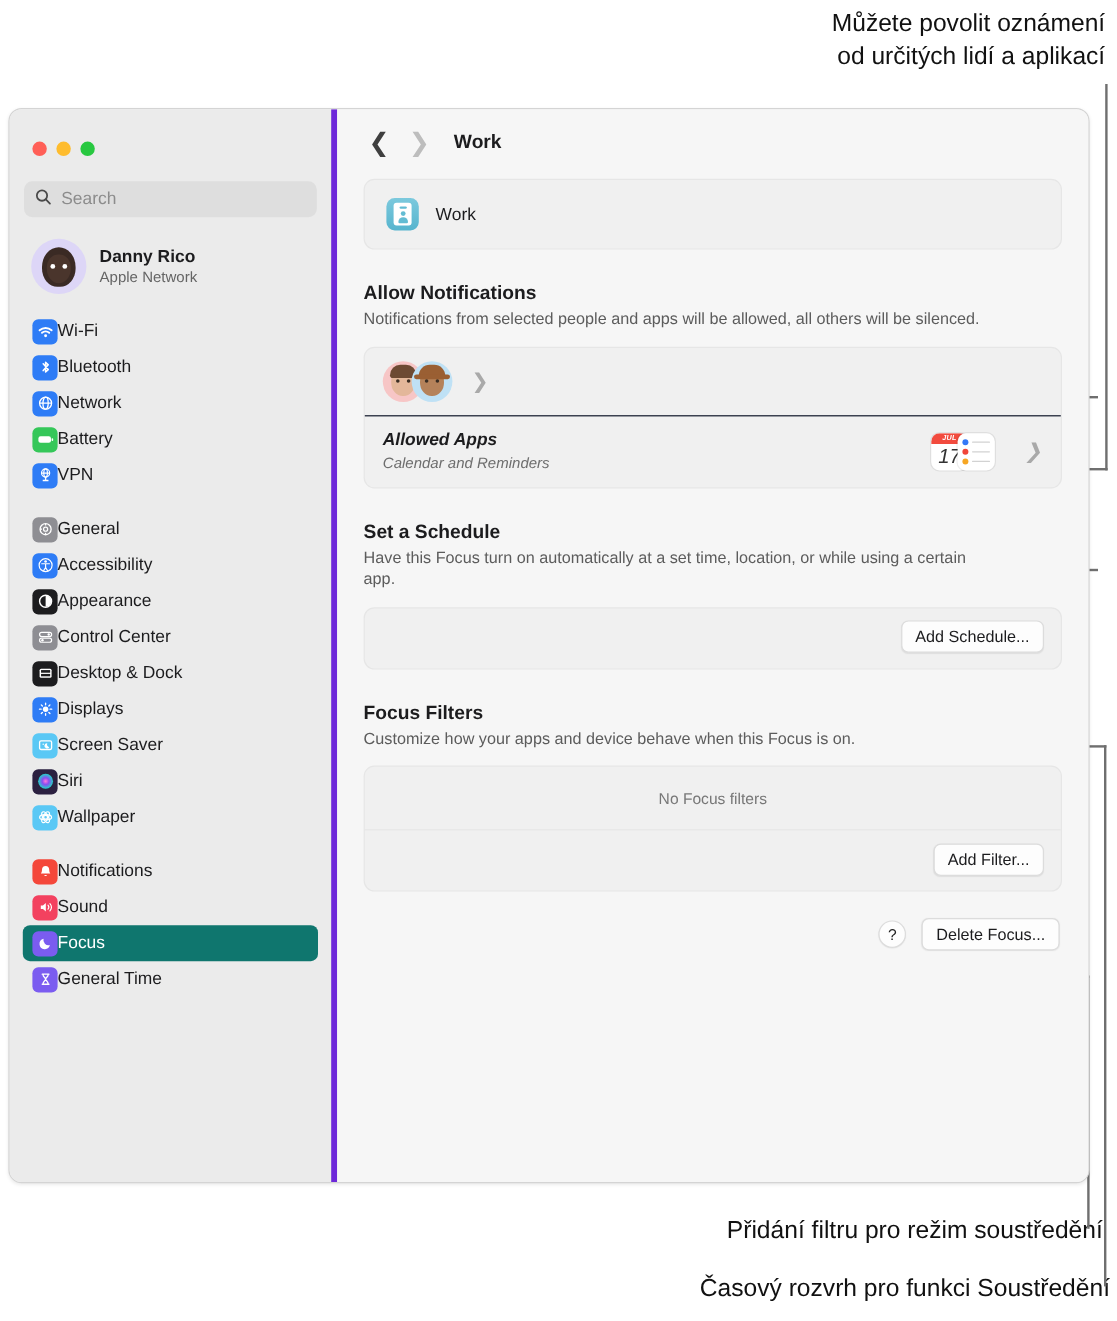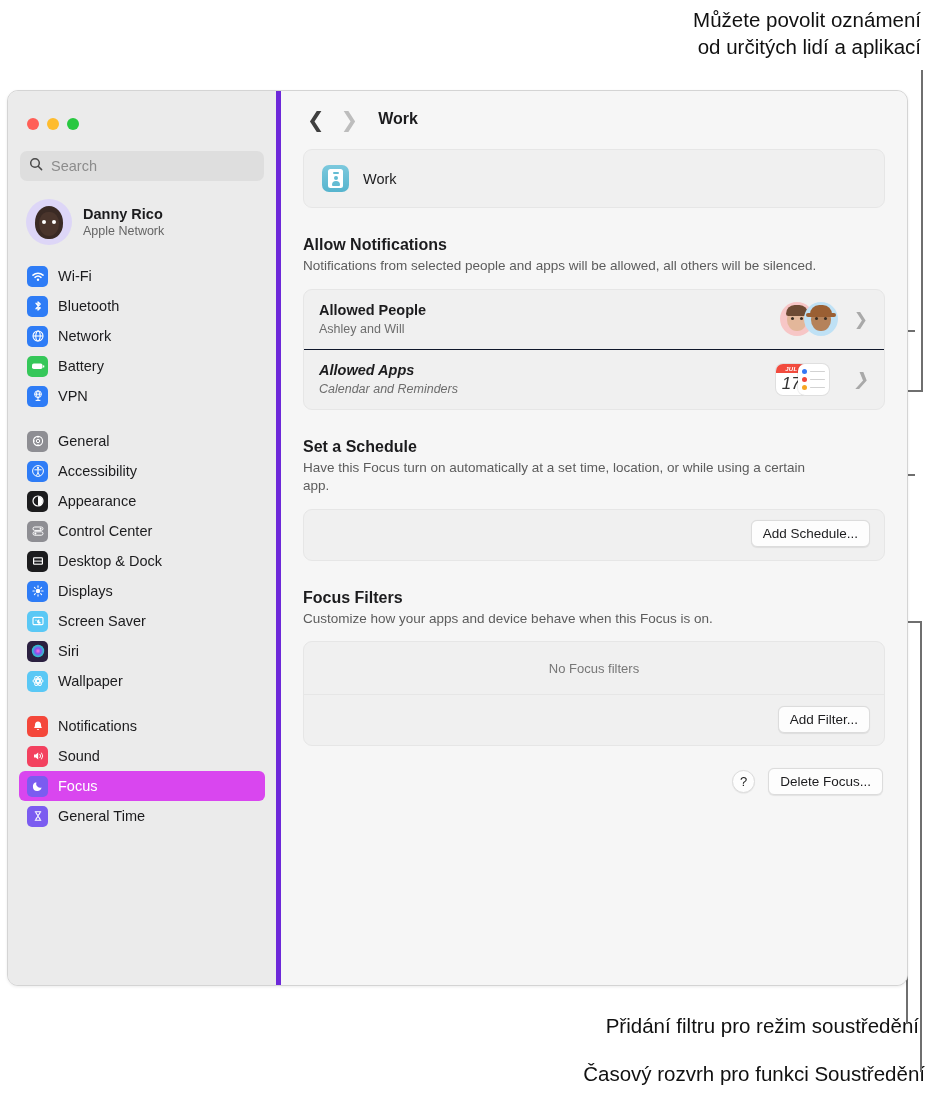--- a/index.html
+++ b/index.html
@@ -96,29 +96,29 @@
     border-radius: 50%; background: #fff;
   }
   .avatar .eye.l { left: 16px; }
   .avatar .eye.r { left: 26px; }
   .acct-name { font-size: 14.5px; font-weight: bold; color: #1c1c1e; line-height: 18px; }
   .acct-sub { font-size: 12.5px; color: #656565; line-height: 16px; }
 
   .navgroup { margin-top: 12px; }
   .navgroup.gap { margin-top: 15px; }
   .navitem {
-    display: flex; align-items: center; gap: 10px;
+    display: flex; align-items: center; gap: 0;
     height: 30px;
     margin: 0 11px;
     padding: 0 8px;
     border-radius: 6px;
     font-size: 14.5px;
     color: #1c1c1e;
   }
-  .navitem.selected { background: #d946ef; color: #fff; }
+  .navitem.selected { background: #0f766e; color: #fff; }
   .icn {
     width: 21px; height: 21px; border-radius: 5px;
     flex: 0 0 21px;
     display: flex; align-items: center; justify-content: center;
     color: #fff;
   }
   .icn svg { display: block; }
 
   
   .content {
@@ -562,24 +562,20 @@
             </span>
         </span>
         <span class="focus-card-label">Work</span>
       </div>
 
       <div class="section-title">Allow Notifications</div>
       <div class="section-desc">Notifications from selected people and apps will be allowed, all others will be silenced.</div>
 
       <div class="card rows">
         <div class="row">
-          <div class="row-texts">
-            <div class="row-title">Allowed People</div>
-            <div class="row-sub">Ashley and Will</div>
-          </div>
           <div class="memojis">
             <div class="memoji m1">
               <span class="m-head"></span>
                 <span class="m-hair"></span>
               <span class="m-eye l"></span>
                 <span class="m-eye r"></span>
             </div>
             <div class="memoji m2">
               <span class="m-head"></span>
                 <span class="m-hair"></span>

